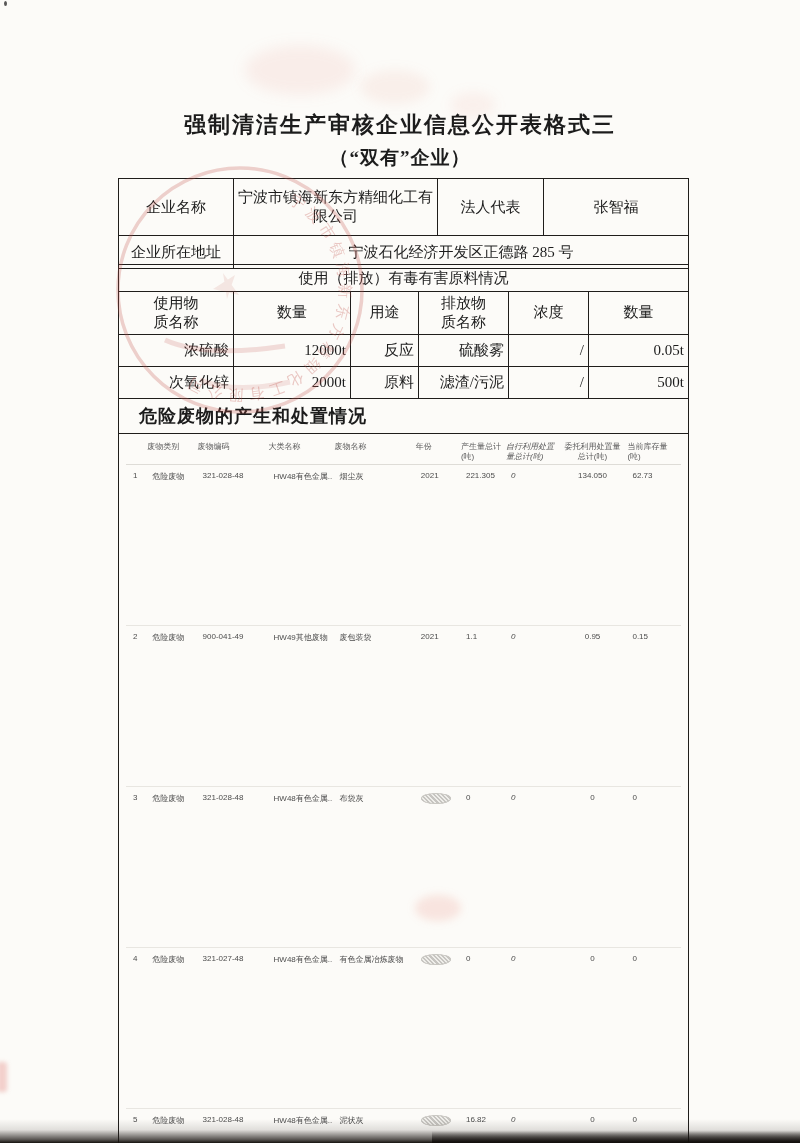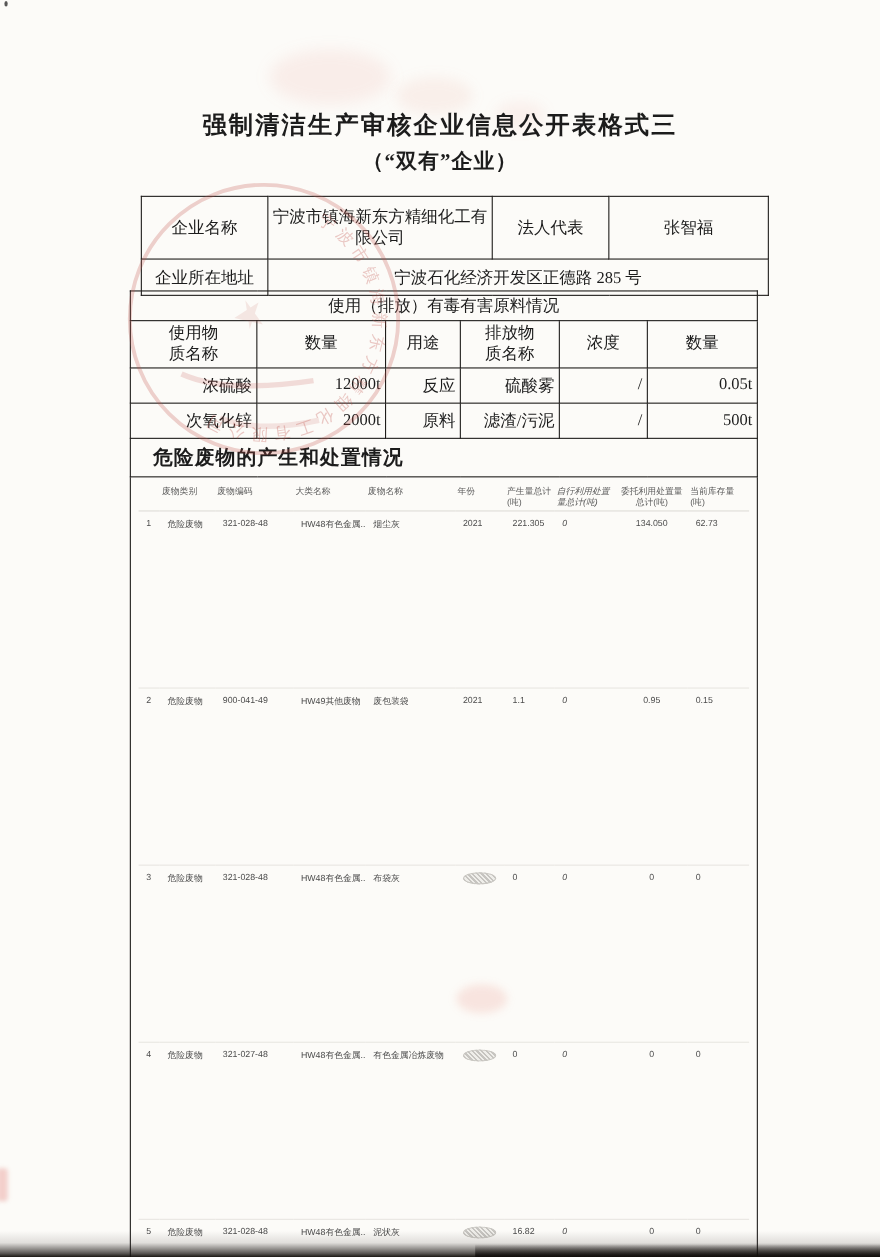--- a/index.html
+++ b/index.html
@@ -1,25 +1,25 @@
 <!DOCTYPE html>
 <html><head>
 <meta charset="utf-8">
 <style>
   html,body{margin:0;padding:0;background:#e8e6e2;}
   .page{position:relative;width:800px;height:1143px;margin:0 auto;background:#fcfbf8;
         font-family:"Liberation Serif",serif;color:#1c1c1c;overflow:hidden;}
 
-  .page-title{position:absolute;top:99px;left:0;width:100%;text-align:center;
+  .page-title{position:absolute;top:110px;left:0;width:100%;text-align:center;
               font-size:22px;font-weight:bold;letter-spacing:2px;}
-  .page-subtitle{position:absolute;top:134px;left:0;width:100%;text-align:center;
+  .page-subtitle{position:absolute;top:145px;left:0;width:100%;text-align:center;
                  font-size:19px;font-weight:bold;letter-spacing:1px;}
 
   table.form{position:absolute;left:118px;width:570px;border-collapse:collapse;table-layout:fixed;}
-  table.formA{top:178px;margin-left:10px;}
+  table.formA{top:178px;}
   table.formB{top:264px;}
   .form td{border:1.6px solid #1f1d1b;text-align:center;font-size:15px;padding:2px 4px;
            vertical-align:middle;background:transparent;}
   tr.rA1 td{height:52px;}
   tr.rA2 td{height:28px;}
   tr.rCap td{height:22px;font-size:15px;}
   tr.rHead td{height:36px;white-space:pre-line;line-height:1.25;}
   tr.rMat td{height:27px;text-align:right;}
   tr.rSec td{height:26px;text-align:left;font-weight:bold;font-size:18px;padding:4px 20px;letter-spacing:1px;}
   tr.rHw td{padding:6px 7px 2px 7px;vertical-align:top;height:152px;}

